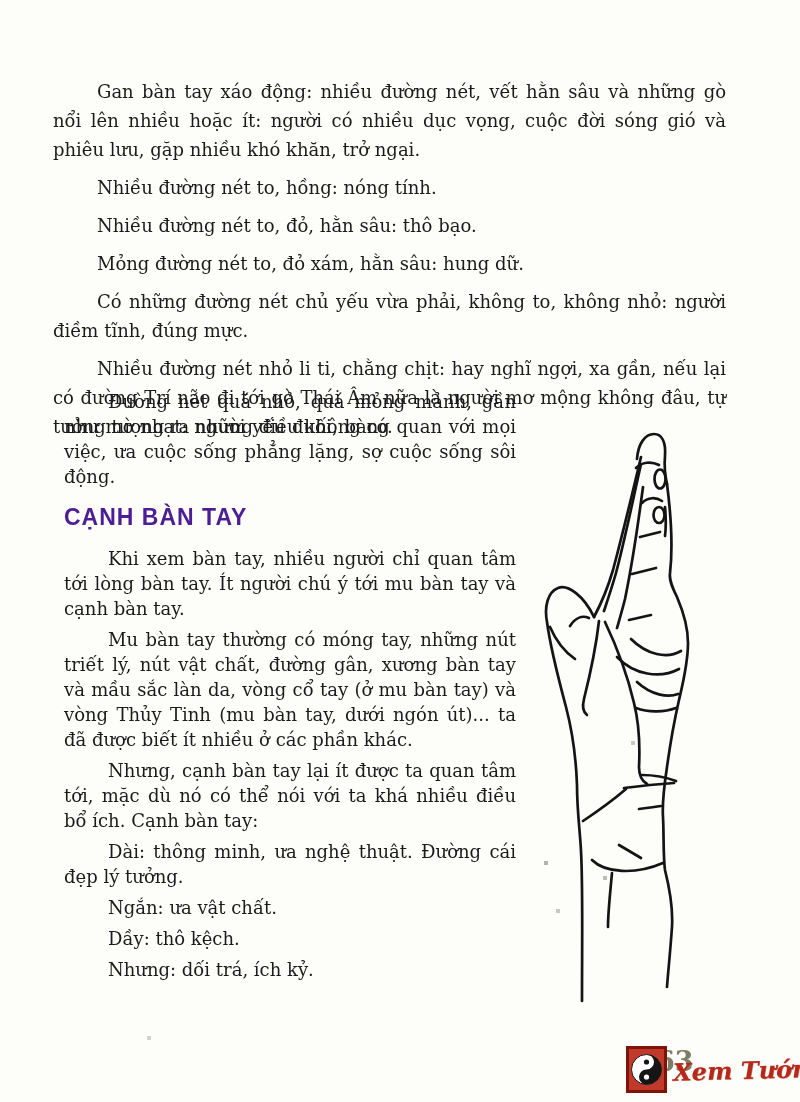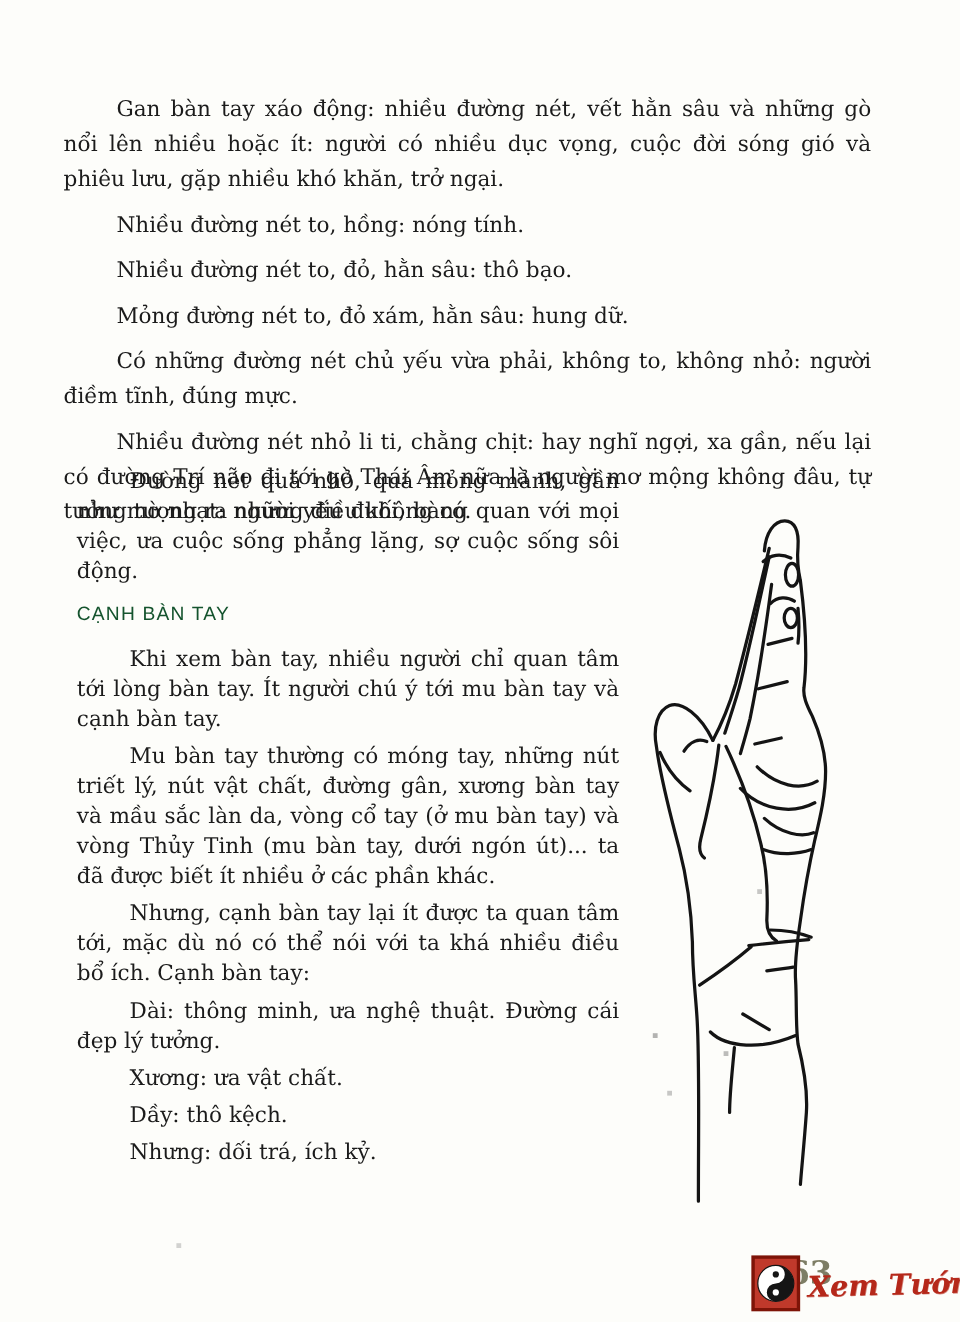--- a/index.html
+++ b/index.html
@@ -30,24 +30,24 @@
   .text-narrow p {
     margin: 0 0 6px 0;
     font-size: 18px;
     line-height: 25px;
     text-align: justify;
     text-indent: 44px;
   }
   .section-heading {
     margin: 15px 0 15px 0;
     font-family: "Liberation Sans", "DejaVu Sans", sans-serif;
-    font-size: 16px;
-    font-weight: normal;
+    font-size: 23px;
+    font-weight: bold;
     letter-spacing: 1px;
-    color: #14532d;
+    color: #4c1d95;
   }
   .hand-illustration {
     position: absolute;
     left: 520px; top: 415px;
     width: 280px; height: 600px;
   }
   .hand-illustration path, .hand-illustration ellipse {
     fill: none;
     stroke: #141414;
     stroke-width: 2.7;
@@ -107,21 +107,21 @@
     <p>Nhiều đường nét nhỏ li ti, chằng chịt: hay nghĩ ngợi, xa gần, nếu lại có đường Trí não đi tới gò Thái Âm nữa là người mơ mộng không đâu, tự tưởng tượng ra những điều không có.</p>
   </div>
 
   <div class="text-narrow">
     <p>Đường nét quá nhỏ, quá mỏng mảnh, gần như mờ nhạt: người yếu đuối, bàng quan với mọi việc, ưa cuộc sống phẳng lặng, sợ cuộc sống sôi động.</p>
     <h2 class="section-heading">CẠNH BÀN TAY</h2>
     <p>Khi xem bàn tay, nhiều người chỉ quan tâm tới lòng bàn tay. Ít người chú ý tới mu bàn tay và cạnh bàn tay.</p>
     <p>Mu bàn tay thường có móng tay, những nút triết lý, nút vật chất, đường gân, xương bàn tay và mầu sắc làn da, vòng cổ tay (ở mu bàn tay) và vòng Thủy Tinh (mu bàn tay, dưới ngón út)... ta đã được biết ít nhiều ở các phần khác.</p>
     <p>Nhưng, cạnh bàn tay lại ít được ta quan tâm tới, mặc dù nó có thể nói với ta khá nhiều điều bổ ích. Cạnh bàn tay:</p>
     <p>Dài: thông minh, ưa nghệ thuật. Đường cái đẹp lý tưởng.</p>
-    <p>Xương: ưa vật chất.</p>
+    <p>Ngắn: ưa vật chất.</p>
     <p>Dầy: thô kệch.</p>
     <p>Nhưng: dối trá, ích kỷ.</p>
   </div>
 
   <svg class="hand-illustration" viewBox="0 0 280 600" xmlns="http://www.w3.org/2000/svg" aria-hidden="true">
 
     <path d="M 117,44 C 118,29 125,19 134,19 C 142,19 146,27 145,41 C 144,52 145,60 147,69"></path>
 
     <path d="M 121,42 C 112,80 101,125 93,155 C 88,172 81,189 74,202"></path>
 

